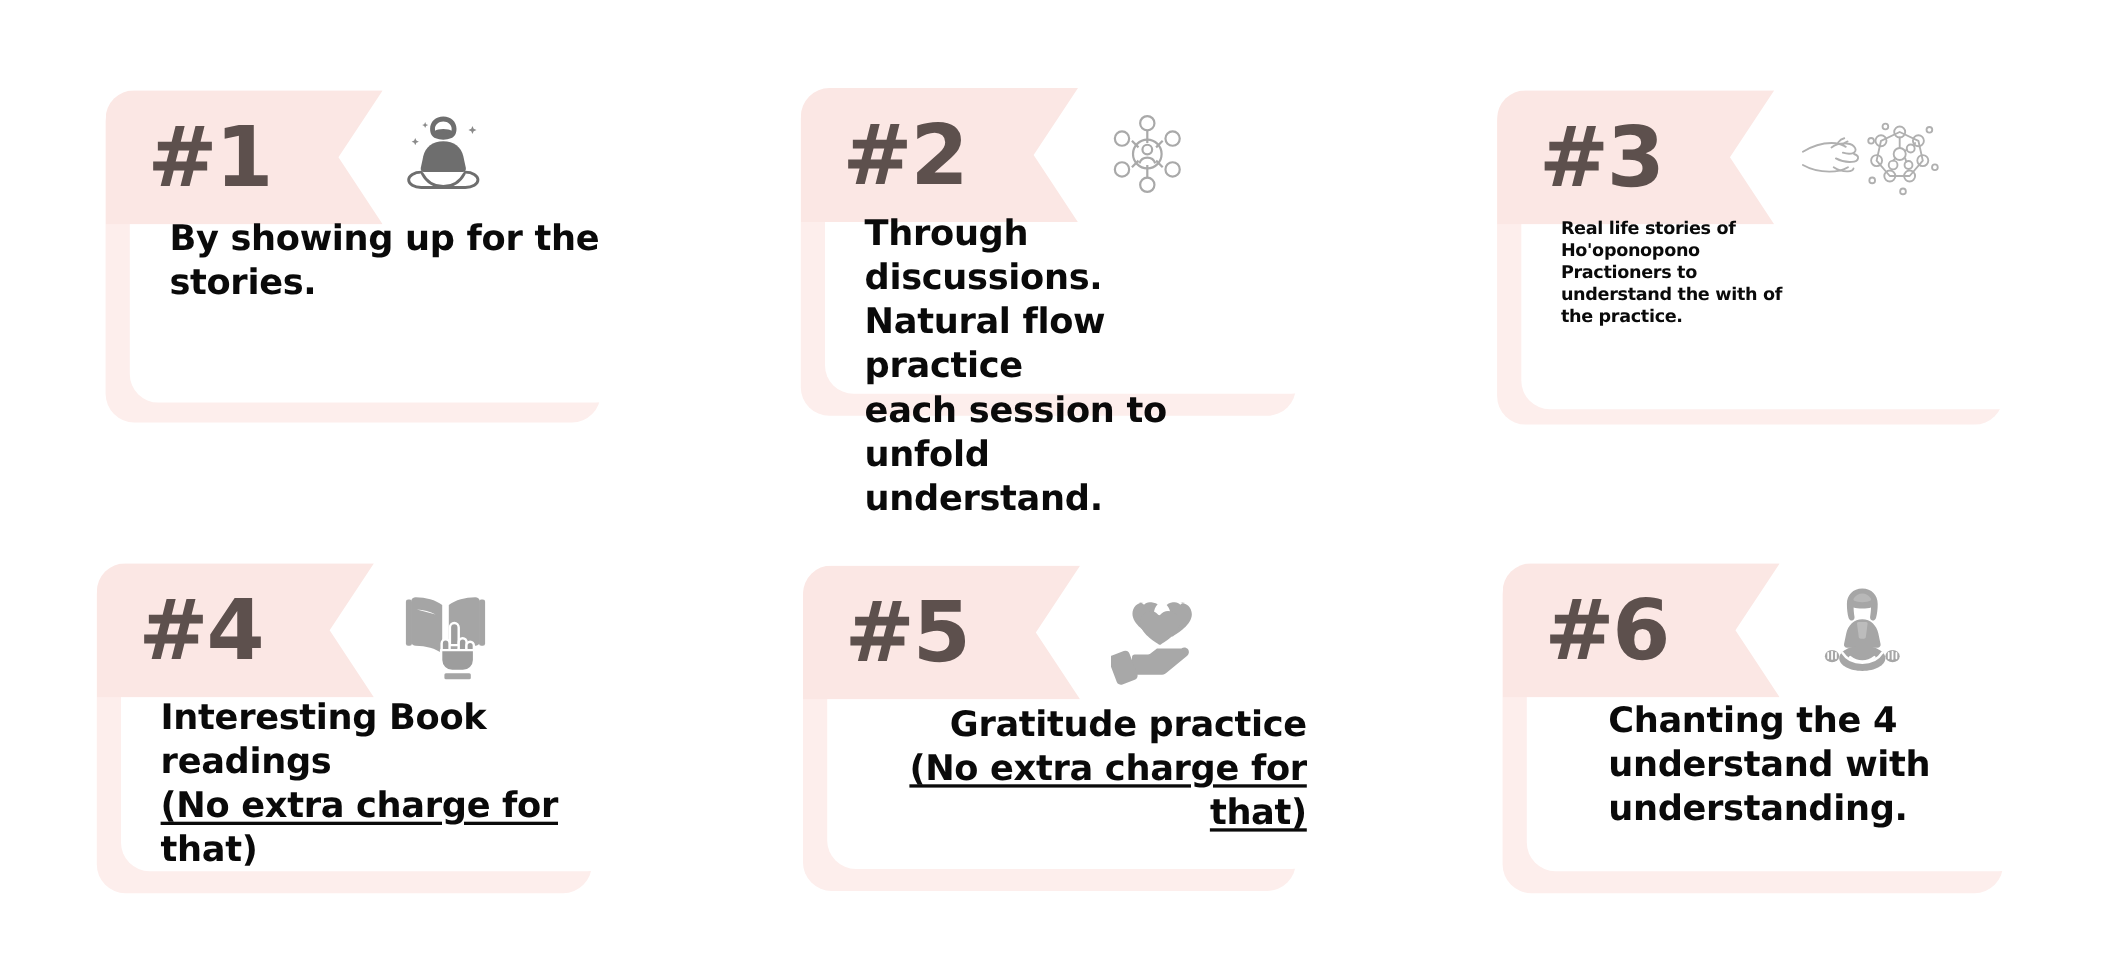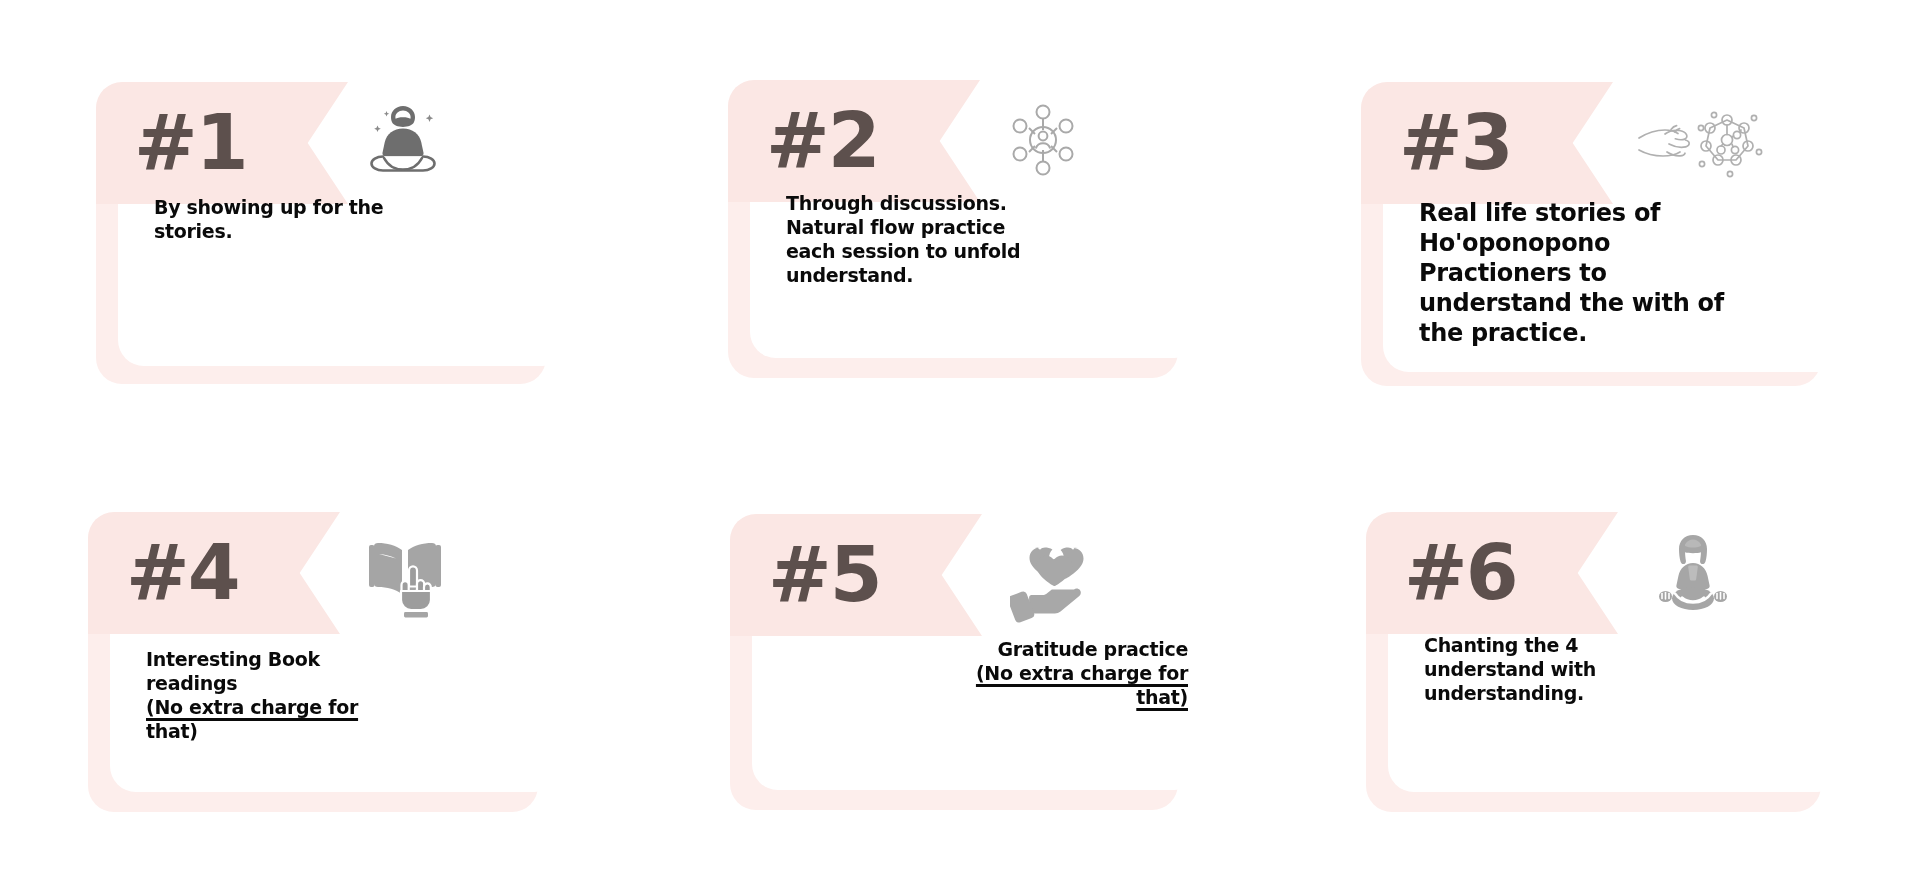--- a/index.html
+++ b/index.html
@@ -110,21 +110,21 @@
 
   
   .card-body {
     position: absolute;
     z-index: 5;
     left: 36px;
     top: 128px;
     width: 400px;
     font-family: "DejaVu Sans", sans-serif;
     font-weight: 700;
-    font-size: 19px;
+    font-size: 32px;
     line-height: 1.255;
     letter-spacing: -0.3px;
     color: #0a0a0a;
     white-space: pre-line;
   }
 
   .card-body .underline {
     text-decoration: underline;
     text-decoration-thickness: 2.5px;
     text-underline-offset: 4px;
@@ -137,39 +137,39 @@
   .cell-2 .card { left: 110px; top: 8px; }
   .cell-2 .card-front { height: 290px; }
   .cell-2 .card-back  { height: 296px; }
   .cell-2 .card-icon  { left: 238px; top: 24px; }
   .cell-2 .card-body  { top: 124px; width: 330px; }
 
   .cell-3 .card { left: 103px; top: 10px; }
   .cell-3 .card-front { width: 460px; height: 302px; }
   .cell-3 .card-back  { width: 460px; height: 302px; }
   .cell-3 .card-icon  { left: 248px; top: 26px; width: 140px; }
-  .cell-3 .card-body  { top: 128px; width: 400px; font-size: 24px; }
+  .cell-3 .card-body  { top: 128px; width: 400px; font-size: 16px; }
 
   .cell-4 .card { left: 110px; top: 10px; }
   .cell-4 .card-front { height: 292px; }
   .cell-4 .card-back  { height: 298px; }
   .cell-4 .card-icon  { left: 240px; top: 30px; }
-  .cell-4 .card-body  { top: 132px; margin-top: 16px; }
+  .cell-4 .card-body  { top: 132px; }
 
   .cell-5 .card { left: 112px; top: 12px; }
   .cell-5 .card-front { width: 448px; height: 288px; }
   .cell-5 .card-back  { width: 448px; height: 294px; }
   .cell-5 .card-icon  { left: 250px; top: 32px; }
   .cell-5 .card-body  { top: 136px; text-align: right; }
 
   .cell-6 .card { left: 108px; top: 10px; }
   .cell-6 .card-front { width: 455px; height: 292px; }
   .cell-6 .card-back  { width: 455px; height: 298px; }
   .cell-6 .card-icon  { left: 250px; top: 26px; }
-  .cell-6 .card-body  { top: 134px; }
+  .cell-6 .card-body  { top: 134px; margin-left: 38px; }
 </style>
 </head>
 <body>
 
 <div id="stage">
   <div class="grid">
 
     <div class="cell cell-1">
       <div class="card">
         <div class="card-back"></div>

